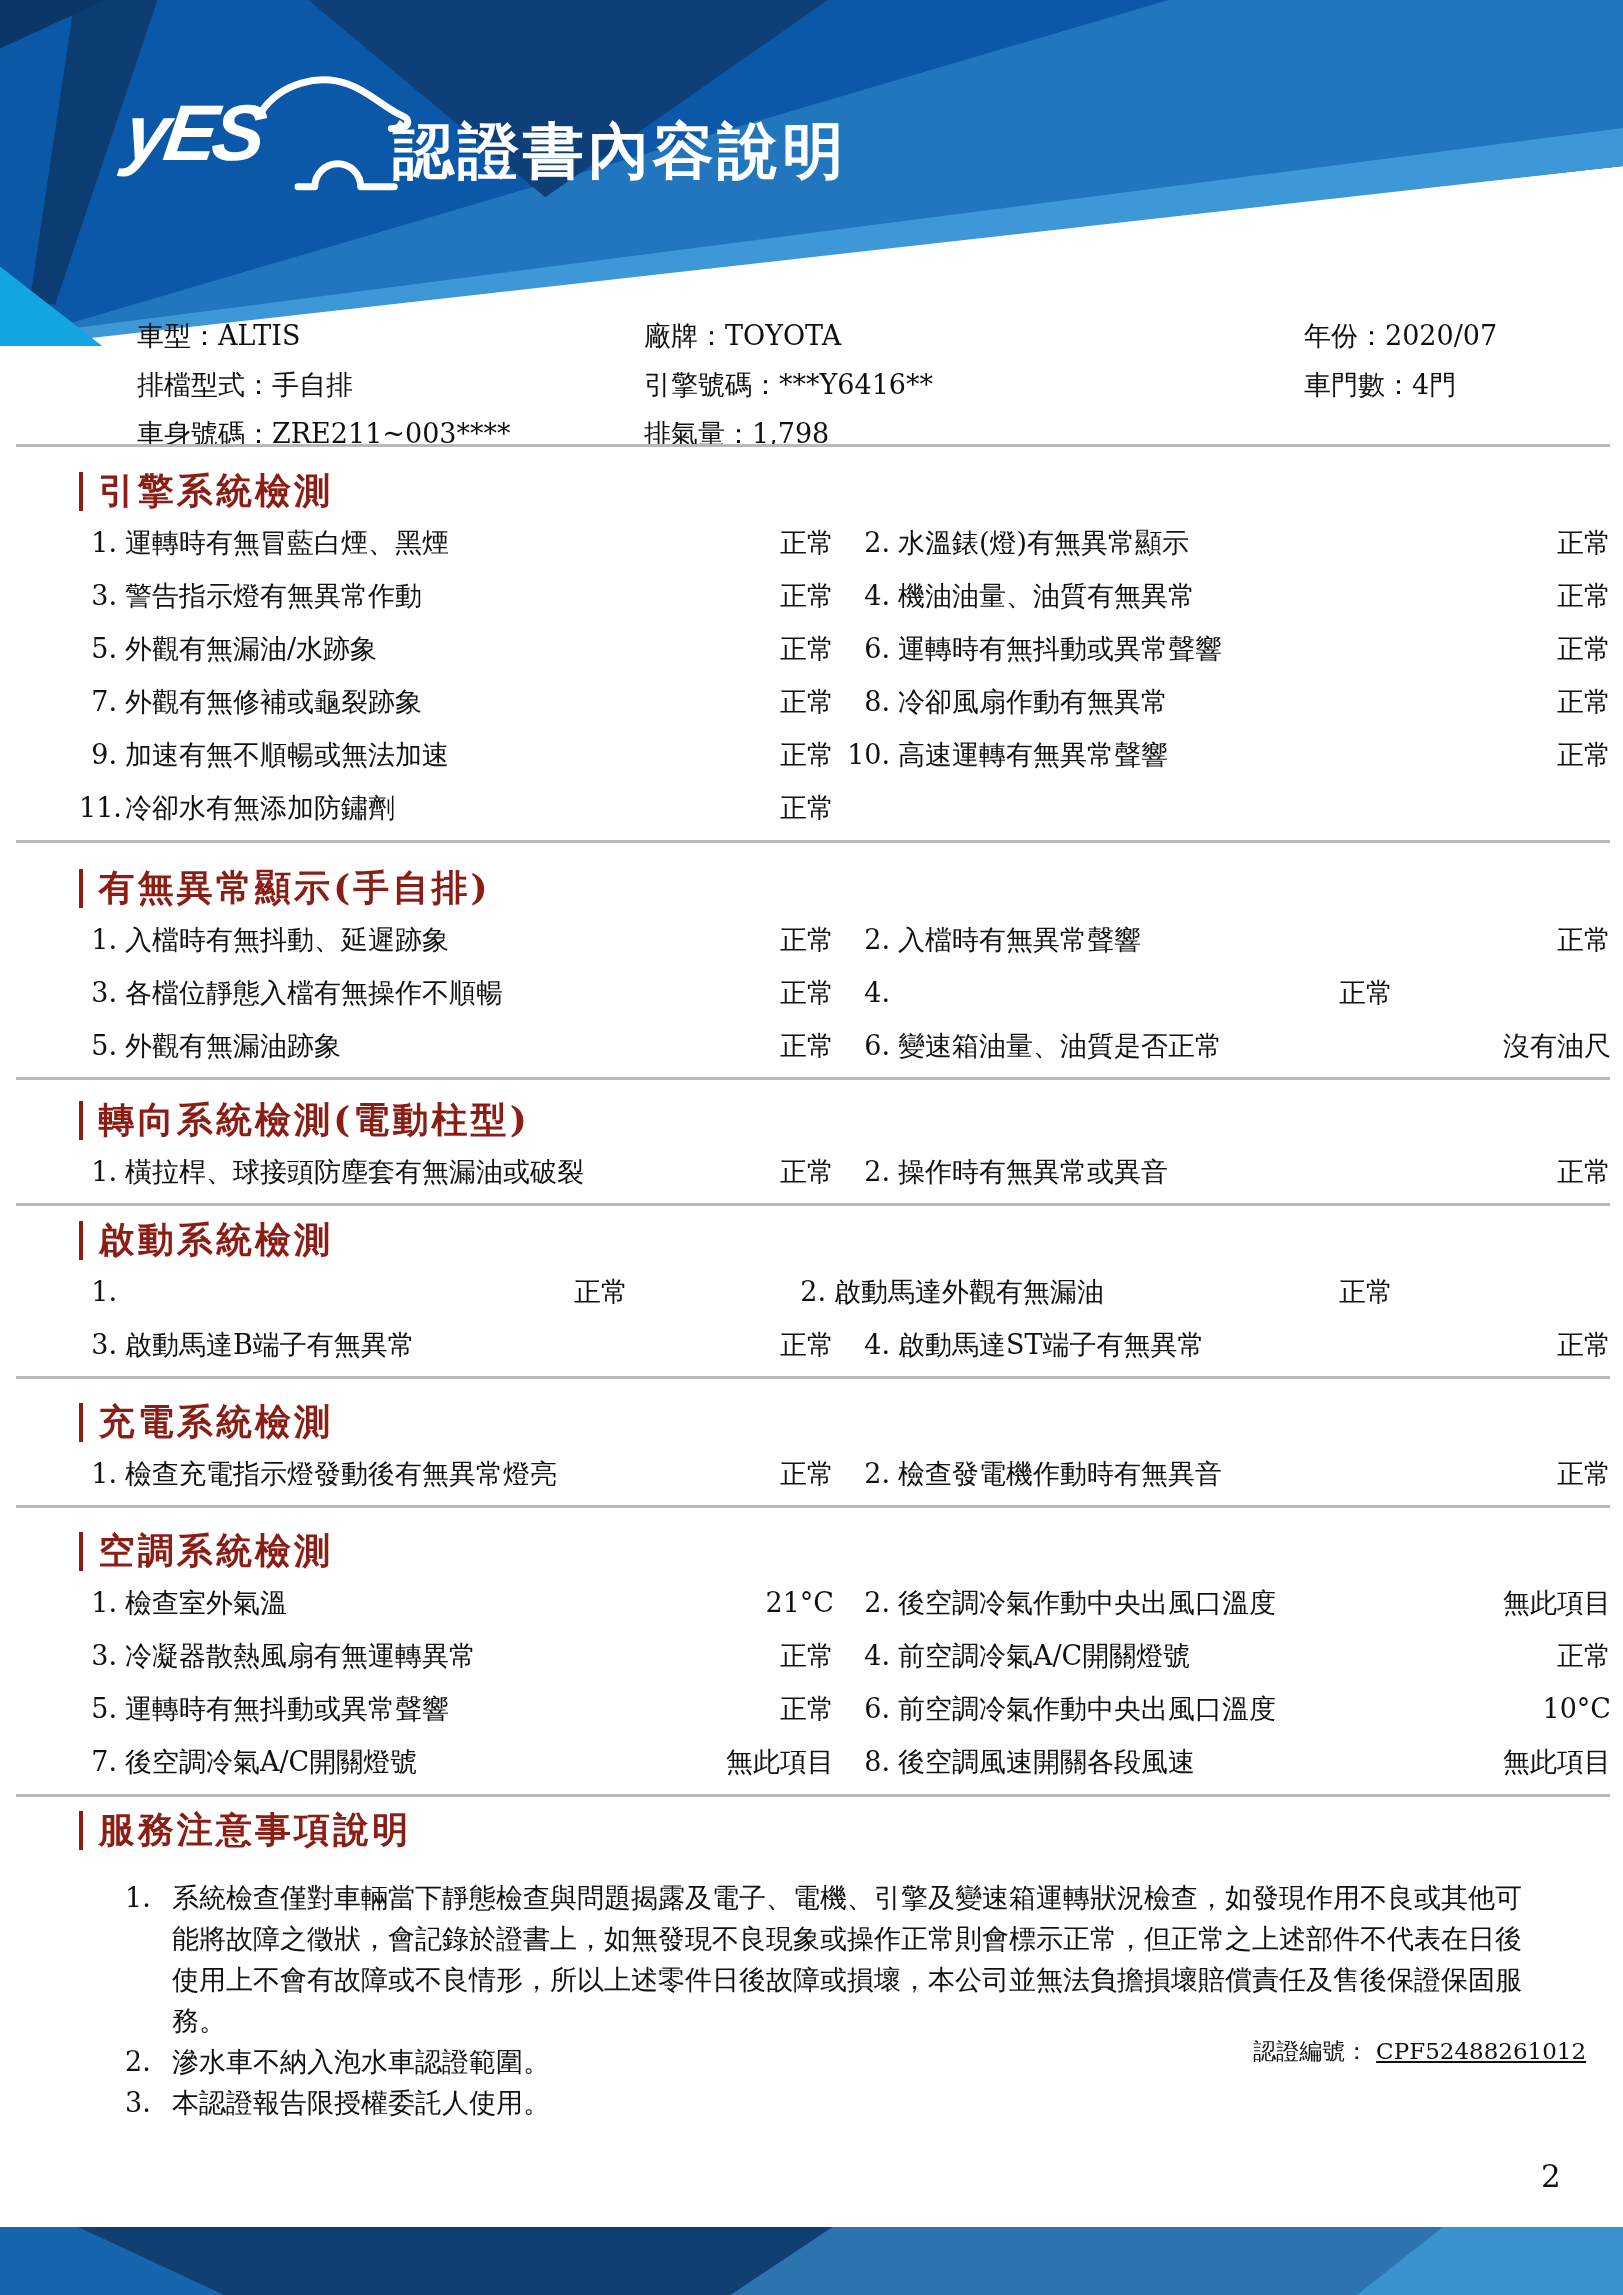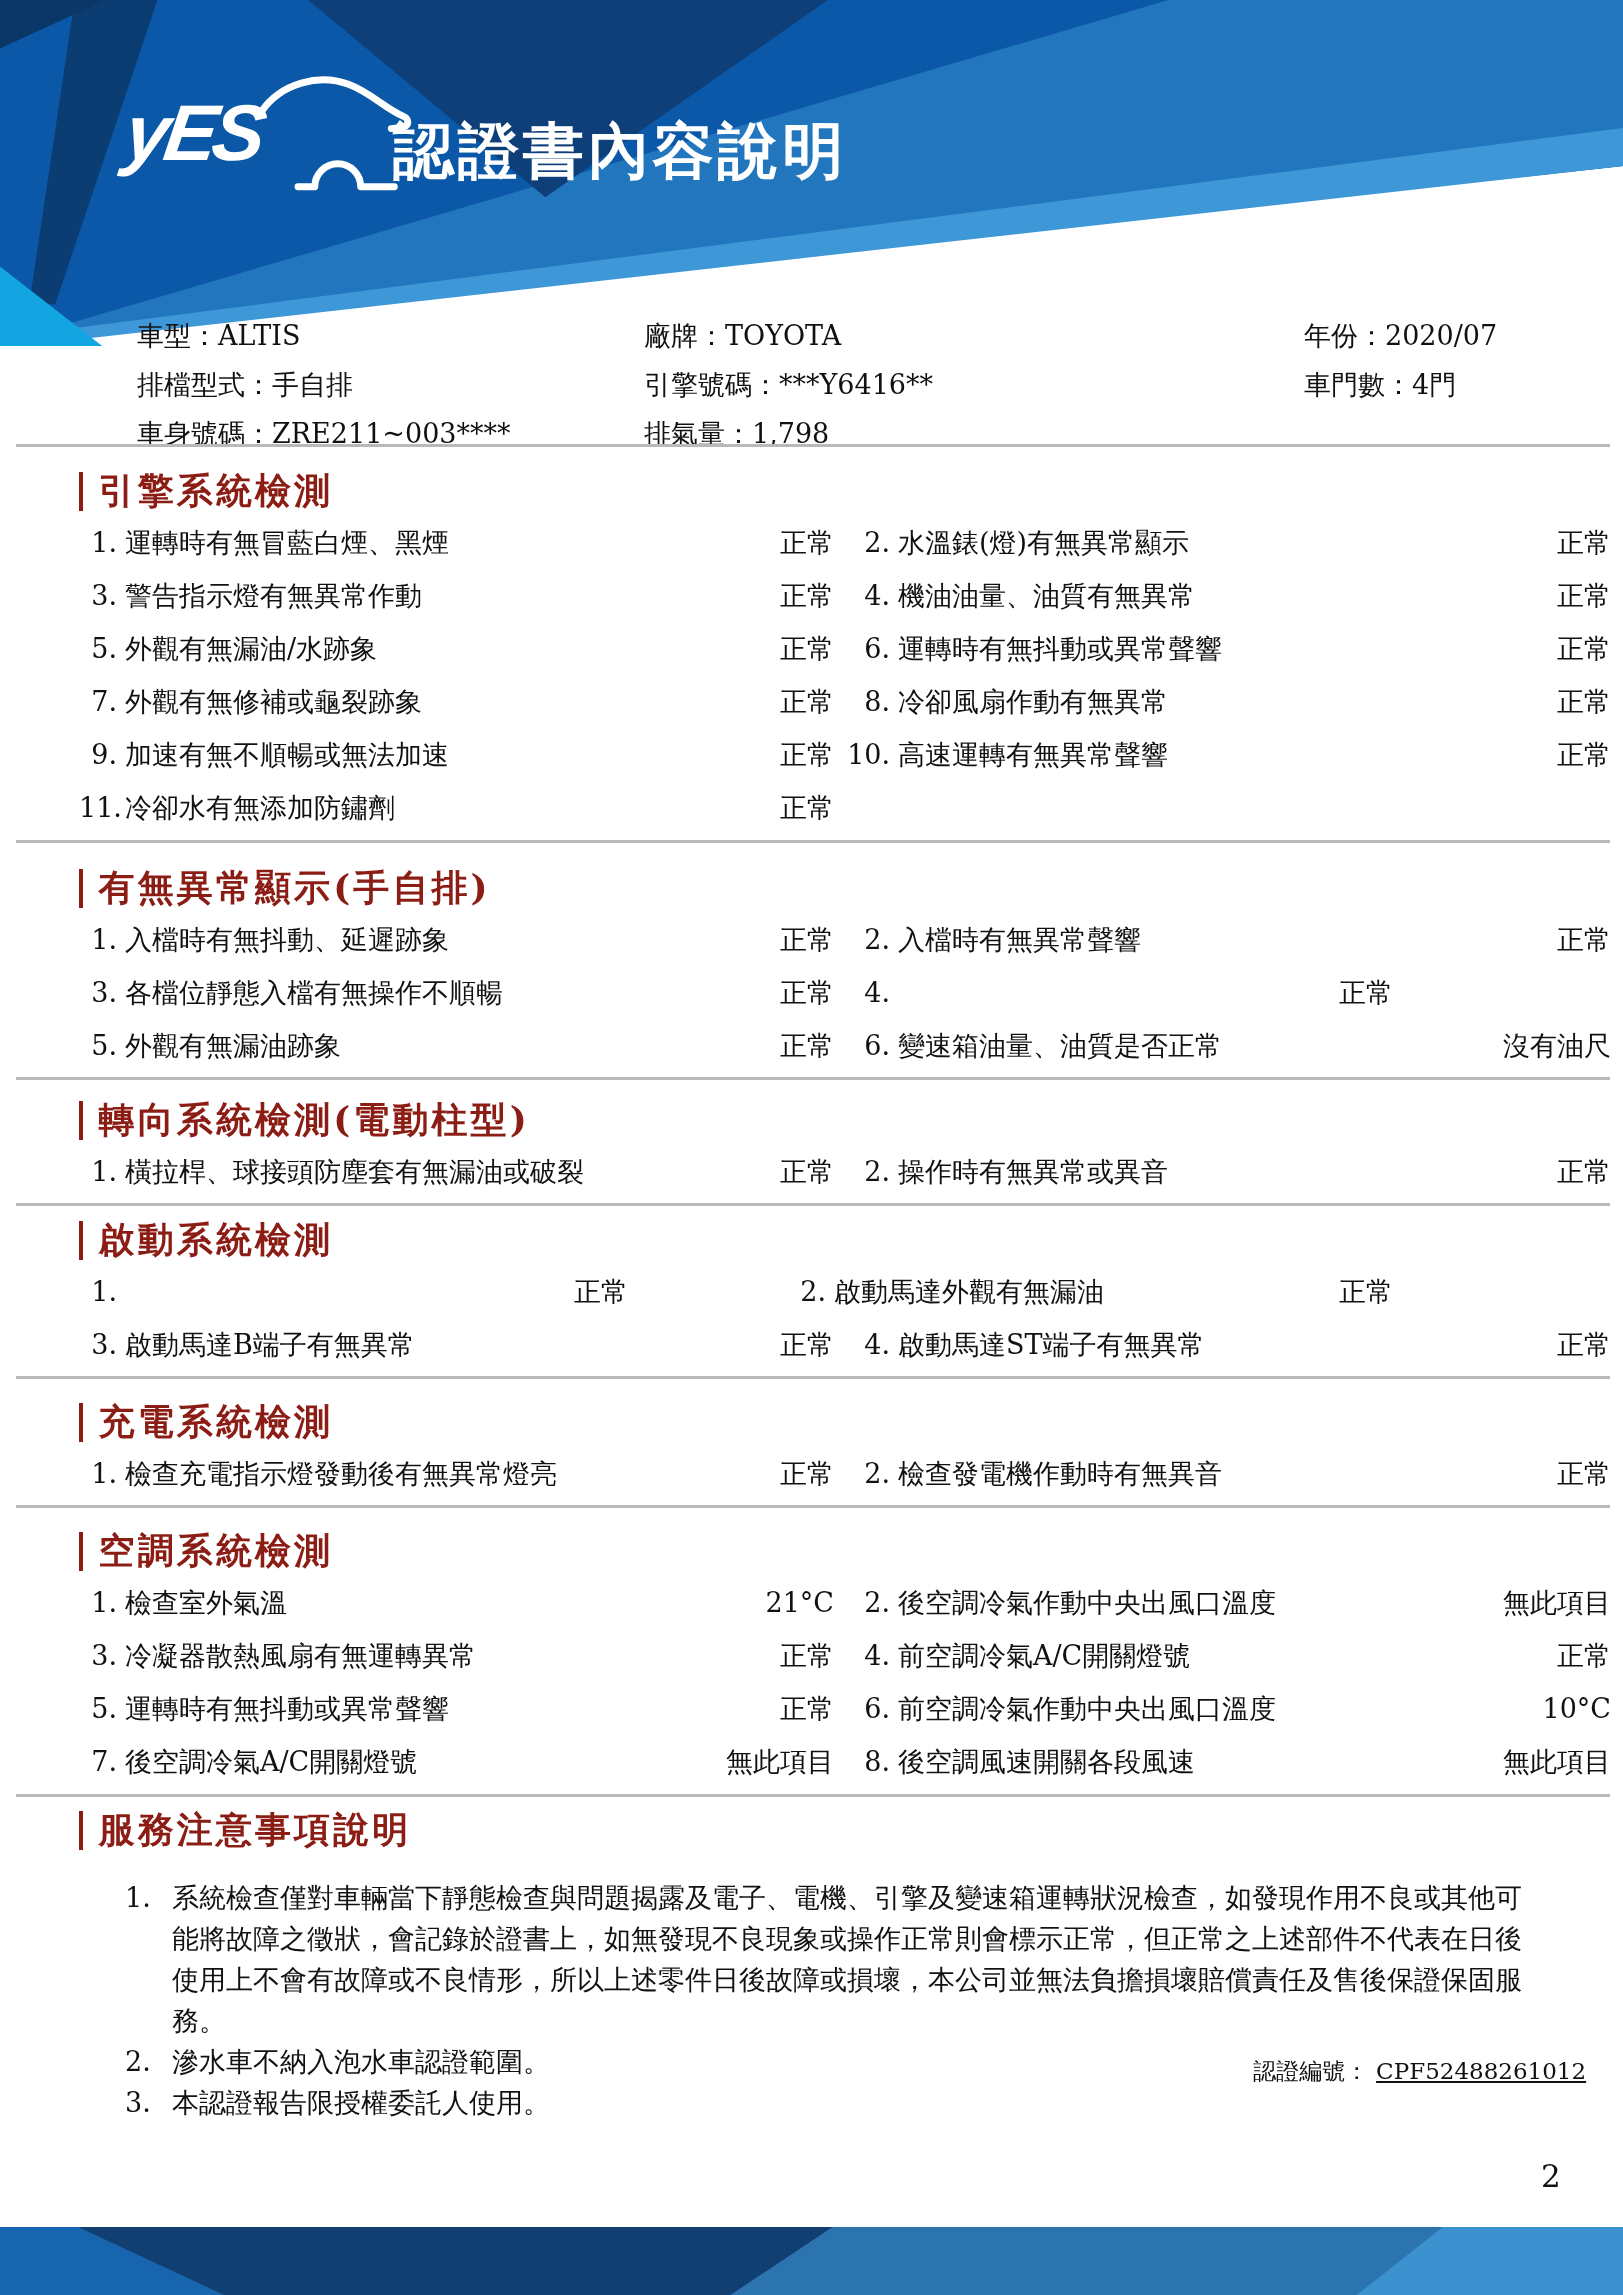--- a/index.html
+++ b/index.html
@@ -34,21 +34,21 @@
   .sec-title{margin:0;font-size:36px;font-weight:600;color:#8b1d15;letter-spacing:3.1px;white-space:nowrap;}
   .item-row{display:grid;grid-template-columns:46px 503px 206px 64px 495px 218px;
             height:53px;align-items:center;font-size:27px;}
   .i-num{text-align:right;padding-right:7.9px;white-space:nowrap;}
   .i-txt{white-space:nowrap;overflow:visible;}
   .i-res{text-align:right;white-space:nowrap;}
   
   .note-list{margin-top:22px;margin-left:46px;width:1421px;font-size:27px;line-height:41px;}
   .note-row{display:grid;grid-template-columns:47px 1fr;}
   .n-num{white-space:nowrap;}
-  .cert{position:absolute;left:1099px;top:2036px;width:495px;text-align:right;font-size:23px;white-space:nowrap;margin-top:20px;}
+  .cert{position:absolute;left:1099px;top:2036px;width:495px;text-align:right;font-size:23px;white-space:nowrap;}
   .cert-num{text-decoration:underline;padding:0 7.9px;}
   .pagenum{position:absolute;left:1541px;top:2158px;font-size:31px;}
   
   .ftr{position:absolute;left:0;top:2227px;width:1623px;height:68px;}
   .ftr .ly{position:absolute;inset:0;}
   .f-base{background:#2c74af;}
   .f-left{background:#1865af;clip-path:polygon(0 0,4.8% 0,13.8% 100%,0 100%);}
   .f-navy{background:#123f72;clip-path:polygon(4.8% 0,51.3% 0,45% 100%,13.8% 100%);}
   .f-right{background:#3c91cf;clip-path:polygon(88.9% 0,100% 0,100% 100%,83.6% 100%);}
 </style>

